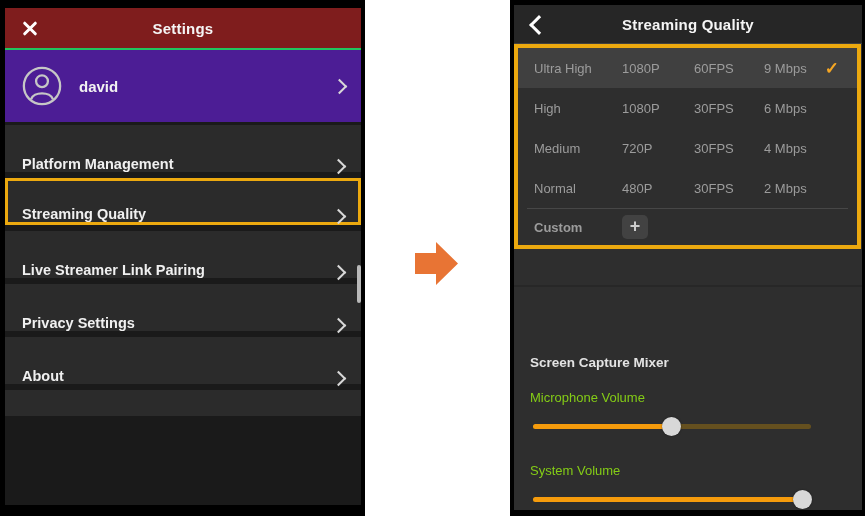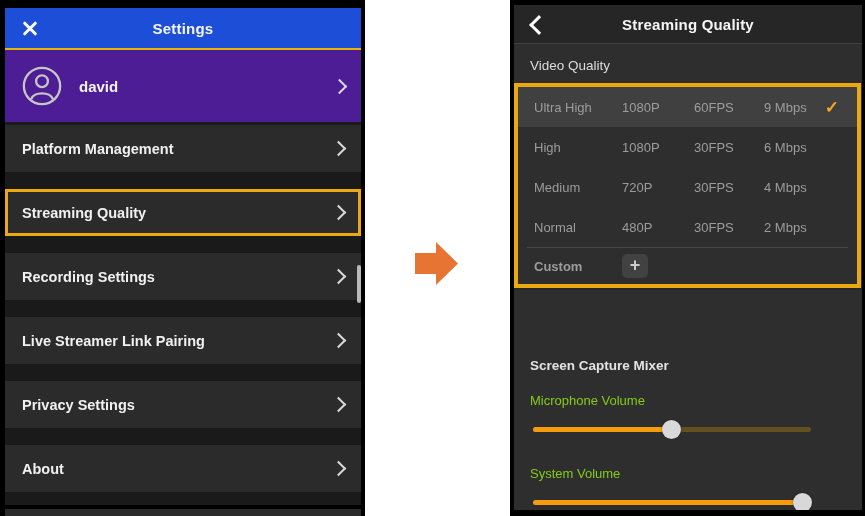--- a/index.html
+++ b/index.html
@@ -8,39 +8,39 @@
     font-family:"Liberation Sans", sans-serif; overflow:hidden;
   }
 
   
   .left-panel {
     position:absolute; left:0; top:0; width:365px; height:516px;
     background:#000; padding:8px 4px 11px 5px; box-sizing:border-box;
   }
   .lp-inner { width:100%; height:100%; background:#1a1a1a; display:flex; flex-direction:column; position:relative; }
   .lp-header {
-    flex:0 0 auto; height:40px; background:#1d4ed8; border-bottom:2px solid #eab308;
+    flex:0 0 auto; height:40px; background:#7f1d1d; border-bottom:2px solid #22c55e;
     display:flex; align-items:center; justify-content:center; position:relative;
   }
   .lp-title, .rp-title { color:#f5f5f5; font-size:15px; font-weight:bold; letter-spacing:.2px; }
   .close-x { position:absolute; left:16px; top:50%; width:18px; height:18px; transform:translateY(-50%); cursor:pointer; }
   .close-x i { position:absolute; left:0; top:8px; width:18px; height:3px; background:#fff; border-radius:2px; }
   .close-x i:first-child { transform:rotate(45deg); }
   .close-x i:last-child  { transform:rotate(-45deg); }
 
   .user-row {
     flex:0 0 auto; height:72px; background:#4c1d95; margin-bottom:3px;
     display:flex; align-items:center; padding:0 16px;
   }
   .avatar { width:42px; height:42px; flex:0 0 auto; }
   .user-name { color:#f2f2f2; font-size:15px; font-weight:bold; margin-left:16px; }
 
   .menu-row {
-    flex:0 0 auto; height:47px; background:#2b2b2b; margin-bottom:17px;
-    display:flex; align-items:center; padding:0 17px; box-sizing:border-box; cursor:pointer;
+    flex:0 0 auto; height:47px; background:#2b2b2b; margin-bottom:6px;
+    display:flex; align-items:flex-end; padding:0 17px; box-sizing:border-box; cursor:pointer;
   }
   .menu-row.highlighted { border:3px solid #ECA90F; padding:0 14px; }
   .menu-label { color:#f0f0f0; font-size:14.5px; font-weight:bold; }
   .chev {
     margin-left:auto; width:9px; height:9px;
     border-top:2.6px solid #d8d8d8; border-right:2.6px solid #d8d8d8;
     transform:rotate(45deg); flex:0 0 auto;
   }
   .filler-row { flex:0 0 auto; height:26px; background:#2b2b2b; }
   .lp-scrollthumb { position:absolute; right:0; top:257px; width:4px; height:38px; background:#b9b9b9; border-radius:2px; }
@@ -122,24 +122,20 @@
     <div class="menu-row">
       <span class="menu-label">Platform Management</span>
       <span class="chev"></span>
     </div>
 
     <div class="menu-row highlighted">
       <span class="menu-label">Streaming Quality</span>
       <span class="chev"></span>
     </div>
 
-    <div class="menu-row">
-      <span class="menu-label">Recording Settings</span>
-      <span class="chev"></span>
-    </div>
 
     <div class="menu-row">
       <span class="menu-label">Live Streamer Link Pairing</span>
       <span class="chev"></span>
     </div>
 
     <div class="menu-row">
       <span class="menu-label">Privacy Settings</span>
       <span class="chev"></span>
     </div>
@@ -162,21 +158,20 @@
 </div>
 
 <div class="right-panel">
   <div class="rp-inner">
 
     <div class="rp-header">
       <span class="back-chev"></span>
       <span class="rp-title">Streaming Quality</span>
     </div>
 
-    <div class="vq-label">Video Quality</div>
 
     <div class="vq-box">
 
       <div class="vq-row selected">
         <span>Ultra High</span>
         <span>1080P</span>
         <span>60FPS</span>
         <span>9 Mbps</span>
         <span class="vq-check">✓</span>
       </div>

